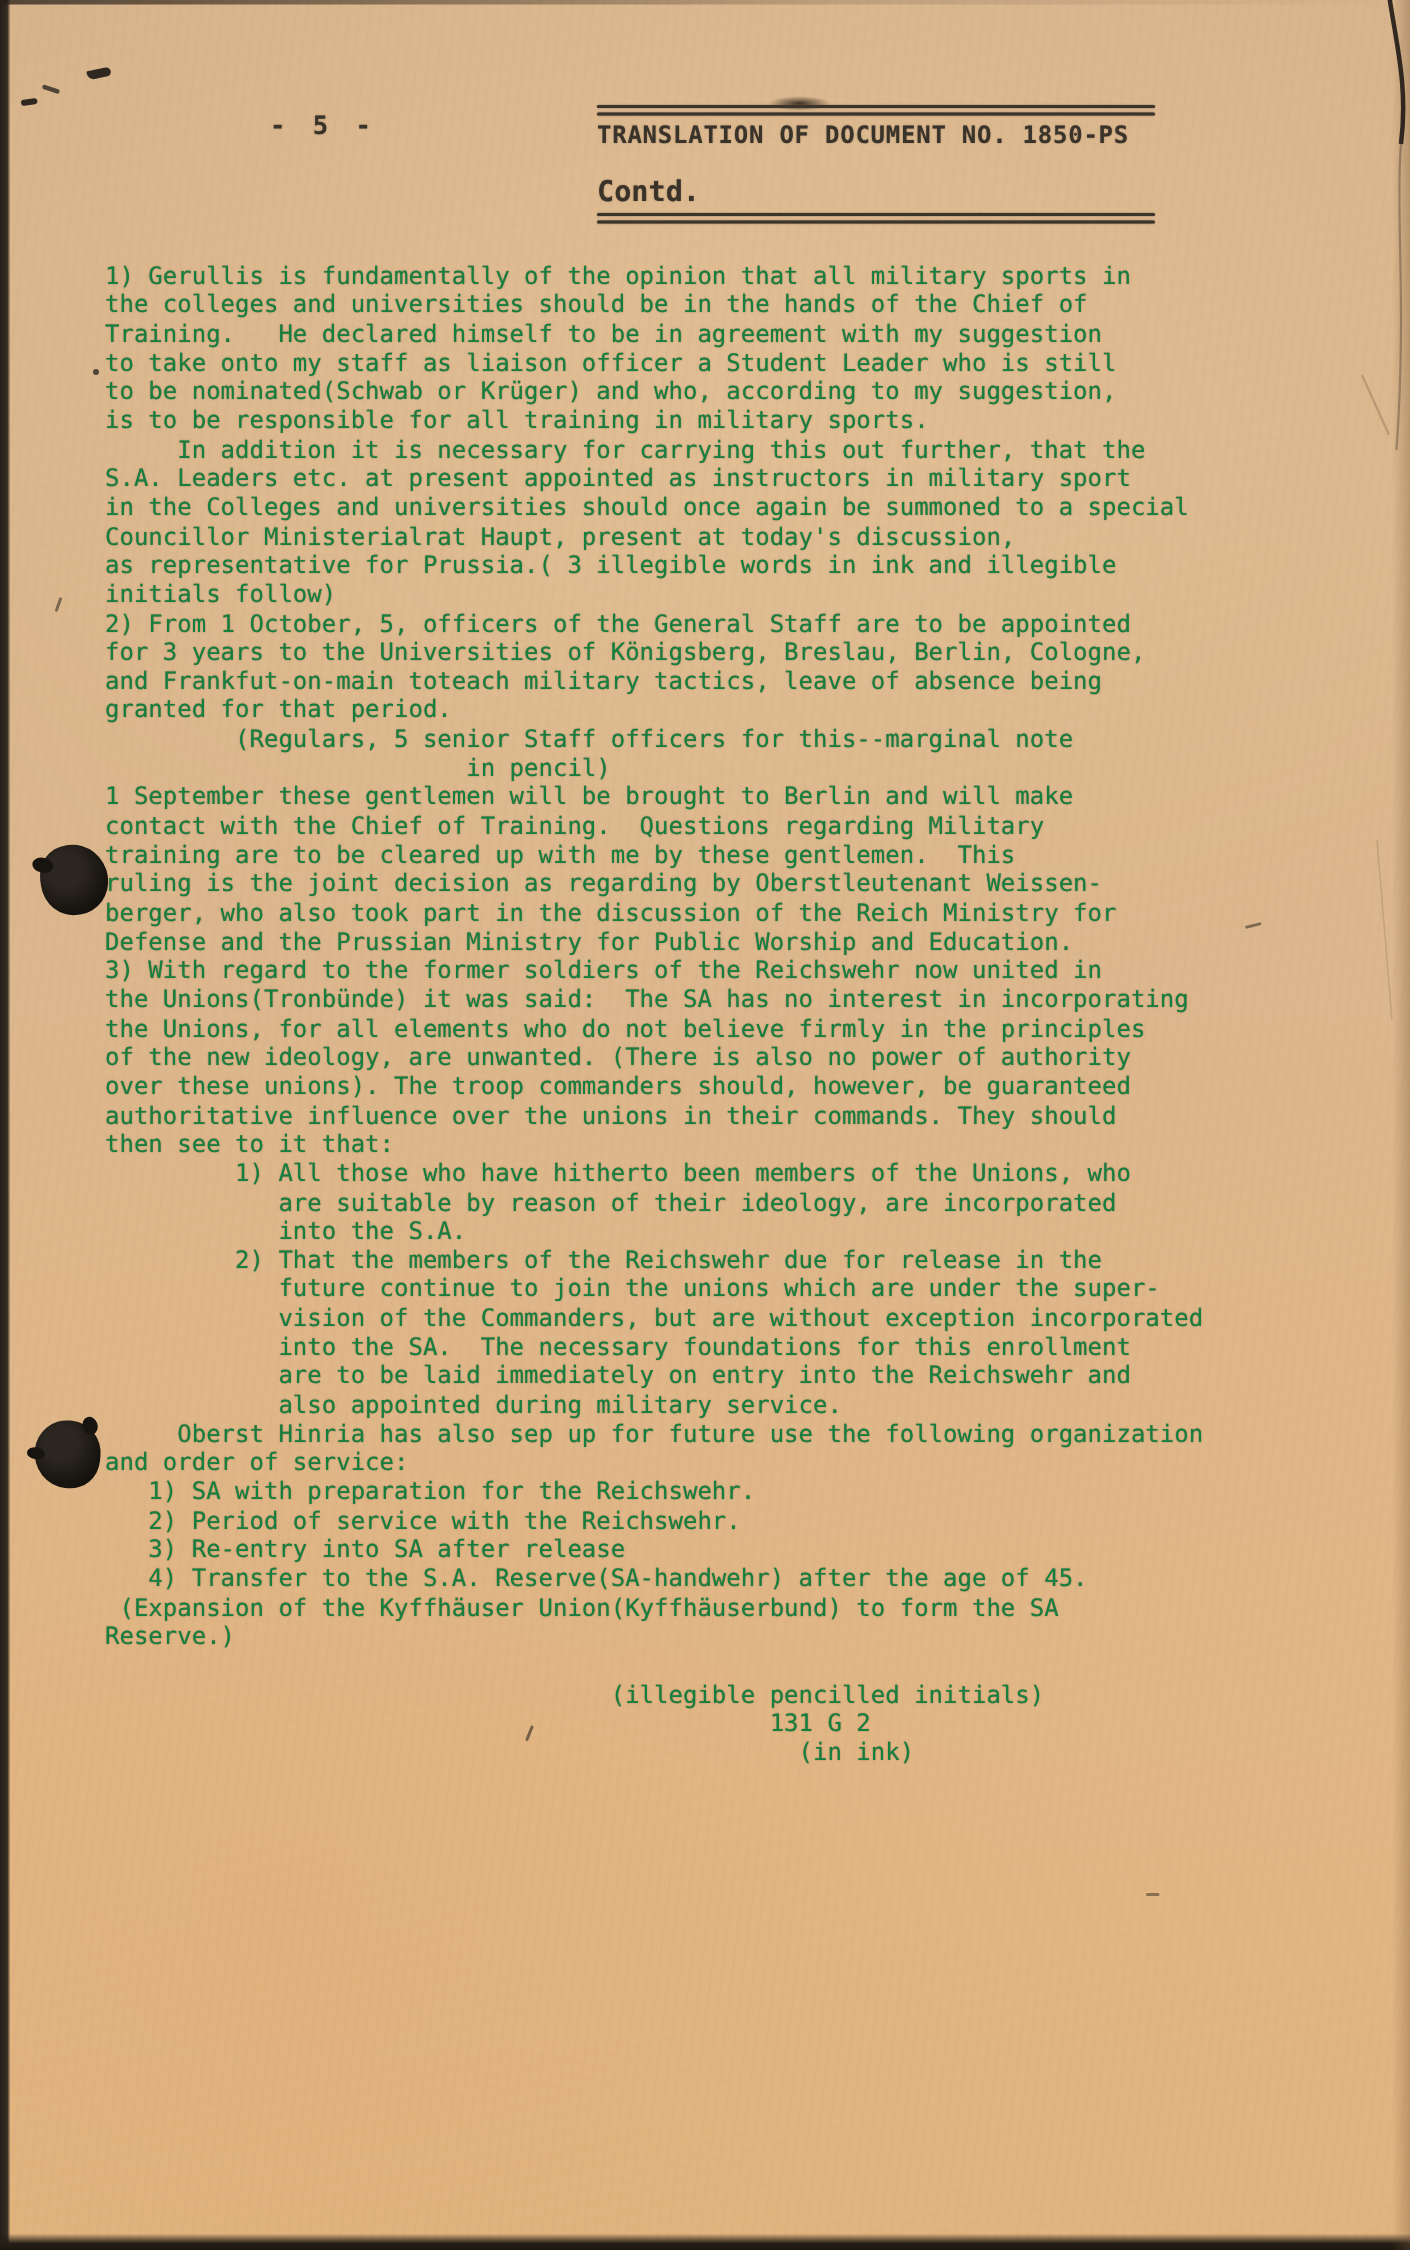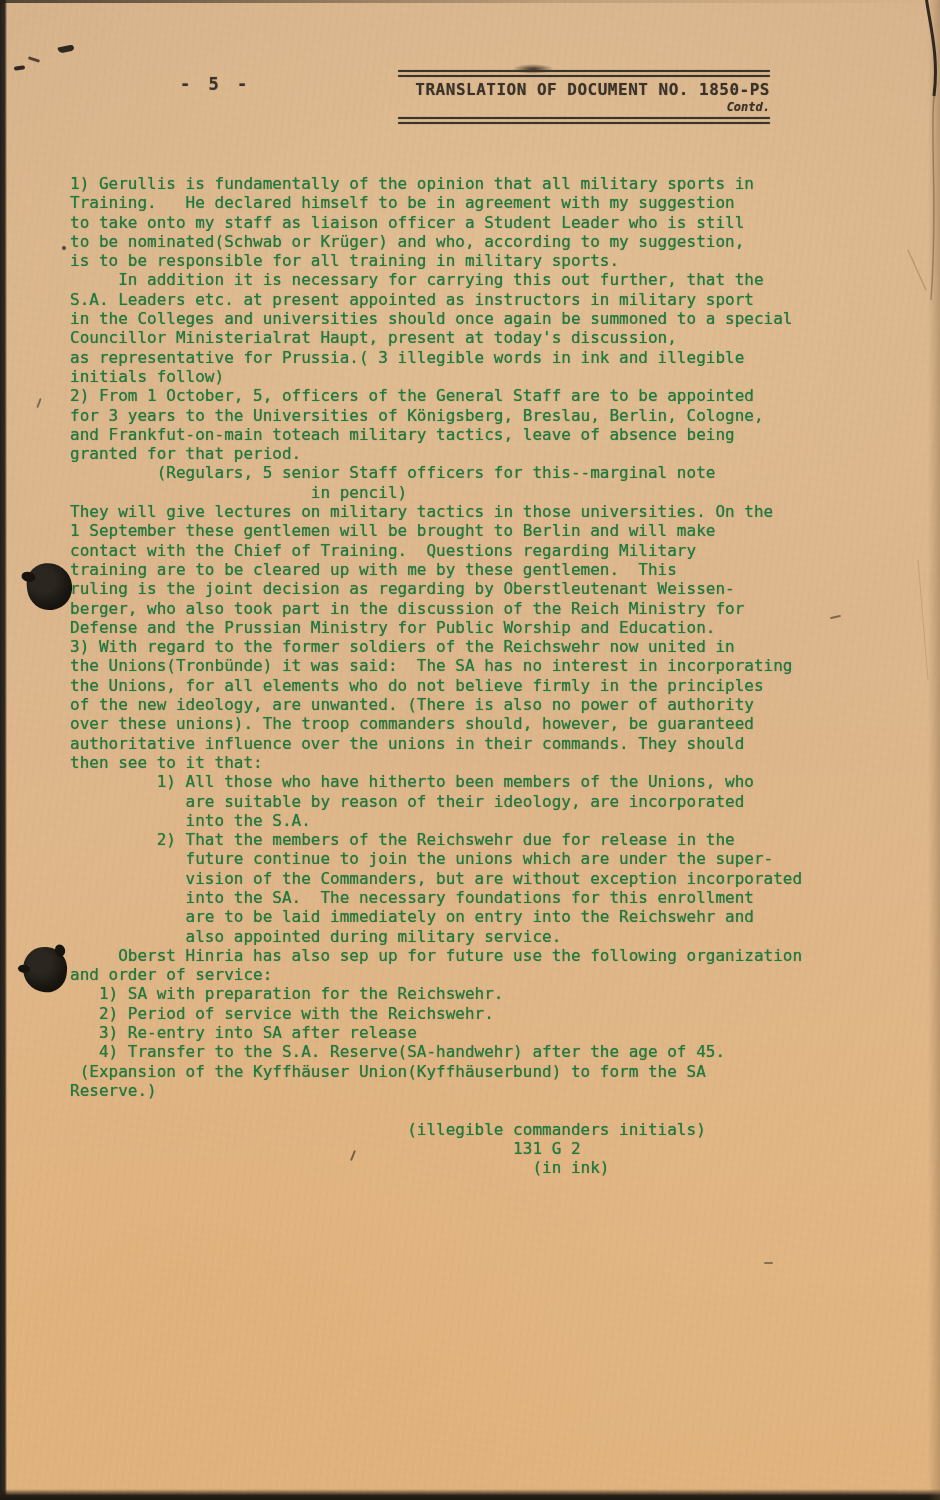--- a/index.html
+++ b/index.html
@@ -24,27 +24,27 @@
   .edge-bottom{position:absolute;left:0;top:1489px;width:940px;height:11px;
     background:linear-gradient(180deg,rgba(40,32,24,0),#241e16 60%,#1c1711);}
   .edge-top{position:absolute;left:0;top:0;width:940px;height:3px;
     background:linear-gradient(90deg,rgba(40,32,24,.75),rgba(40,32,24,.15) 60%,rgba(40,32,24,0));}
   .edge-right{position:absolute;right:0;top:0;width:12px;height:1500px;pointer-events:none;
     background:linear-gradient(270deg,rgba(120,92,60,.35),rgba(120,92,60,0));}
 
   .page-number{position:absolute;left:180px;top:74px;font-size:17px;font-weight:bold;
     letter-spacing:4px;color:#3a332a;text-shadow:0 0 1px rgba(58,51,42,.6);}
 
-  .header-box{position:absolute;left:398px;top:70px;width:372px;text-align:right;color:#3a332a;}
+  .header-box{position:absolute;left:398px;top:70px;width:372px;text-align:left;color:#3a332a;}
   .dline{height:2px;background:#3b342b;box-shadow:0 0 1px rgba(59,52,43,.8);border-radius:1px;}
   .dline + .dline{margin-top:3px;}
   .header-title{font-size:16px;letter-spacing:.5px;margin-top:3px;font-weight:bold;
     text-shadow:0 0 1px rgba(58,51,42,.55);white-space:nowrap;}
-  .header-contd{font-size:12px;font-weight:bold;margin:1px 0 3px 0;
-    text-shadow:0 0 1px rgba(58,51,42,.55);font-style:italic;}
+  .header-contd{font-size:19px;font-weight:bold;margin:18px 0 3px 0;
+    text-shadow:0 0 1px rgba(58,51,42,.55);}
 
   .body-text{position:absolute;left:70px;top:174px;color:#15803d;
     font-size:16px;text-shadow:0 0 .9px rgba(59,50,40,.6);}
   .line{white-space:pre;height:19.3px;line-height:19.3px;}
   .ul{text-decoration-thickness:2px;text-underline-offset:4px;
     text-decoration-color:rgba(52,45,36,.9);}
 
   .hole{position:absolute;background:radial-gradient(circle at 38% 35%, #2b2620 0 28%, #18140f 65%, #100d0a);}
   .hole-1{left:27px;top:563px;width:45px;height:47px;border-radius:46% 54% 50% 50%;transform:rotate(-8deg);}
   .hole-1::after{content:"";position:absolute;left:-4px;top:6px;width:14px;height:10px;
@@ -78,37 +78,37 @@
   <div class="dline"></div>
   <div class="dline"></div>
   <div class="header-title">TRANSLATION OF DOCUMENT NO. 1850-PS</div>
   <div class="header-contd">Contd.</div>
   <div class="dline"></div>
   <div class="dline"></div>
 </div>
 
 <div class="body-text" id="body-text">
     <div class="line"><span>1) Gerullis is fundamentally of the opinion that all military sports in</span></div>
+    <div class="line"><span>the colleges and universities should be in the hands of the Chief of</span></div>
     <div class="line"><span>Training.   He declared himself to be in agreement with my suggestion</span></div>
     <div class="line"><span>to take onto my staff as liaison officer a Student Leader who is still</span></div>
     <div class="line"><span>to be nominated(Schwab or Krüger) and who, according to my suggestion,</span></div>
     <div class="line"><span>is to be responsible for all training in military sports.</span></div>
     <div class="line"><span>     In addition it is necessary for carrying this out further, that the</span></div>
     <div class="line"><span>S.A. Leaders etc. at present appointed as instructors in military sport</span></div>
     <div class="line"><span>in the Colleges and universities should once again be summoned to a special</span></div>
     <div class="line"><span>Councillor Ministerialrat Haupt, present at today's discussion,</span></div>
     <div class="line"><span>as representative for Prussia.( 3 illegible words in ink and illegible</span></div>
     <div class="line"><span>initials follow)</span></div>
     <div class="line"><span>2) From 1 October, 5, officers of the General Staff are to be appointed</span></div>
     <div class="line"><span>for 3 years to the Universities of Königsberg, Breslau, Berlin, Cologne,</span></div>
     <div class="line"><span>and Frankfut-on-main toteach military tactics, leave of absence being</span></div>
     <div class="line"><span>granted for that period.</span></div>
     <div class="line"><span>         (Regulars, 5 senior Staff officers for this--marginal note</span></div>
     <div class="line"><span>                         in pencil)</span></div>
-    <div class="line"><span>They will give lectures on military tactics in those universities. On the</span></div>
     <div class="line"><span>1 September these gentlemen will be brought to Berlin and will make</span></div>
     <div class="line"><span>contact with the Chief of Training.  Questions regarding Military</span></div>
     <div class="line"><span>training are to be cleared up with me by these gentlemen.  This</span></div>
     <div class="line"><span>ruling is the joint decision as regarding by Oberstleutenant Weissen-</span></div>
     <div class="line"><span>berger, who also took part in the discussion of the Reich Ministry for</span></div>
     <div class="line"><span>Defense and the Prussian Ministry for Public Worship and Education.</span></div>
     <div class="line"><span>3) With regard to the former soldiers of the Reichswehr </span><span class="ul">now</span><span> united in</span></div>
     <div class="line"><span>the Unions(Tronbünde) it was said:  The SA has no interest in incorporating</span></div>
     <div class="line"><span>the Unions, for all elements who do not believe firmly in the principles</span></div>
     <div class="line"><span>of the new ideology, are unwanted. (There is also no power of authority</span></div>
@@ -126,21 +126,21 @@
     <div class="line"><span>            also appointed during military service.</span></div>
     <div class="line"><span>     Oberst Hinria has also sep up for future use the following organization</span></div>
     <div class="line"><span>and order of service:</span></div>
     <div class="line"><span>   1) SA with preparation for the Reichswehr.</span></div>
     <div class="line"><span>   2) Period of service with the Reichswehr.</span></div>
     <div class="line"><span>   3) Re-entry into SA after release</span></div>
     <div class="line"><span>   4) Transfer to the S.A. Reserve(SA-handwehr) after the age of 45.</span></div>
     <div class="line"><span> (Expansion of the Kyffhäuser Union(Kyffhäuserbund) to form the SA</span></div>
     <div class="line"><span>Reserve.)</span></div>
     <div class="line"><span></span></div>
-    <div class="line"><span>                                   (illegible commanders initials)</span></div>
+    <div class="line"><span>                                   (illegible pencilled initials)</span></div>
     <div class="line"><span>                                              131 G 2</span></div>
     <div class="line"><span>                                                (in ink)</span></div>
   </div>
 
 <div class="hole hole-1"></div>
 <div class="hole hole-2"></div>
 
 <div class="mark" style="left:58px;top:46px;width:16px;height:6px;transform:rotate(-12deg);border-radius:1px 4px 4px 6px;"></div>
 <div class="mark" style="left:14px;top:66px;width:11px;height:4px;transform:rotate(-8deg);"></div>
 <div class="mark" style="left:28px;top:58px;width:12px;height:3px;transform:rotate(18deg);opacity:.8;"></div>

